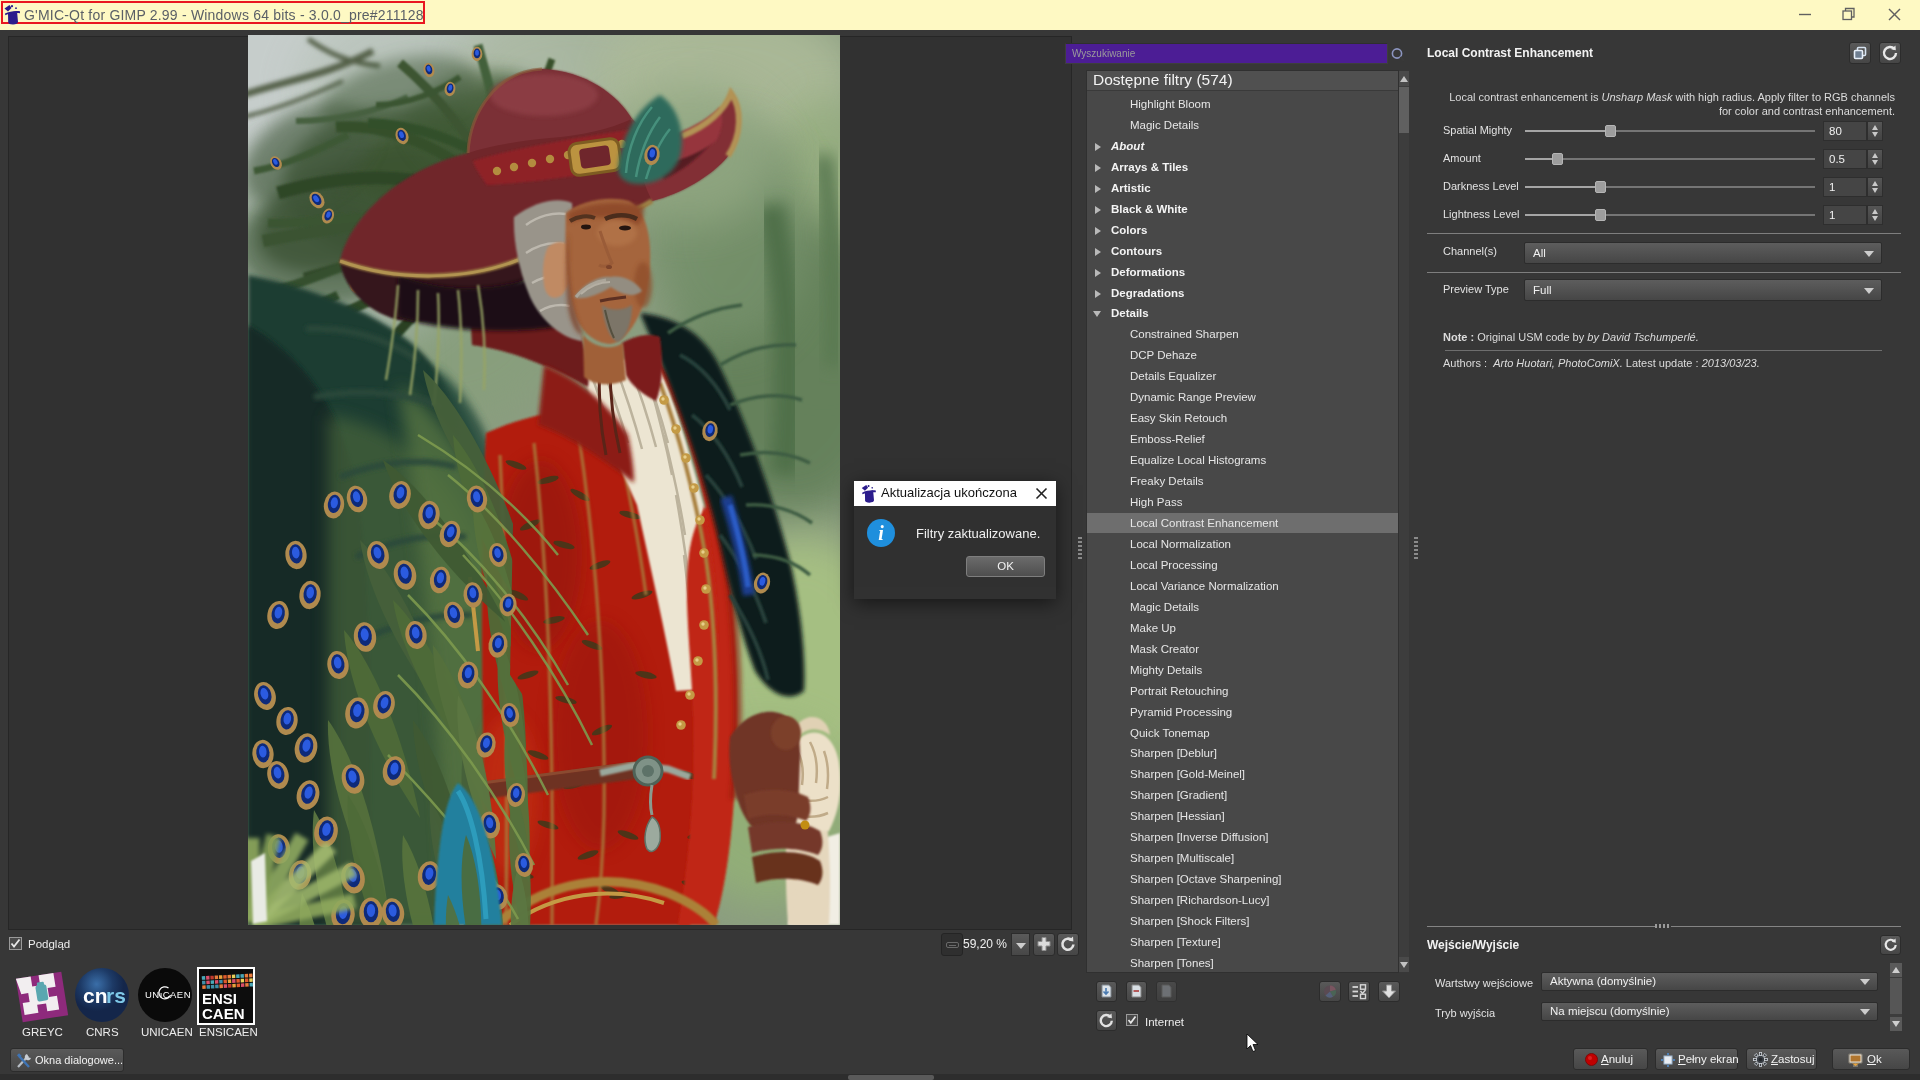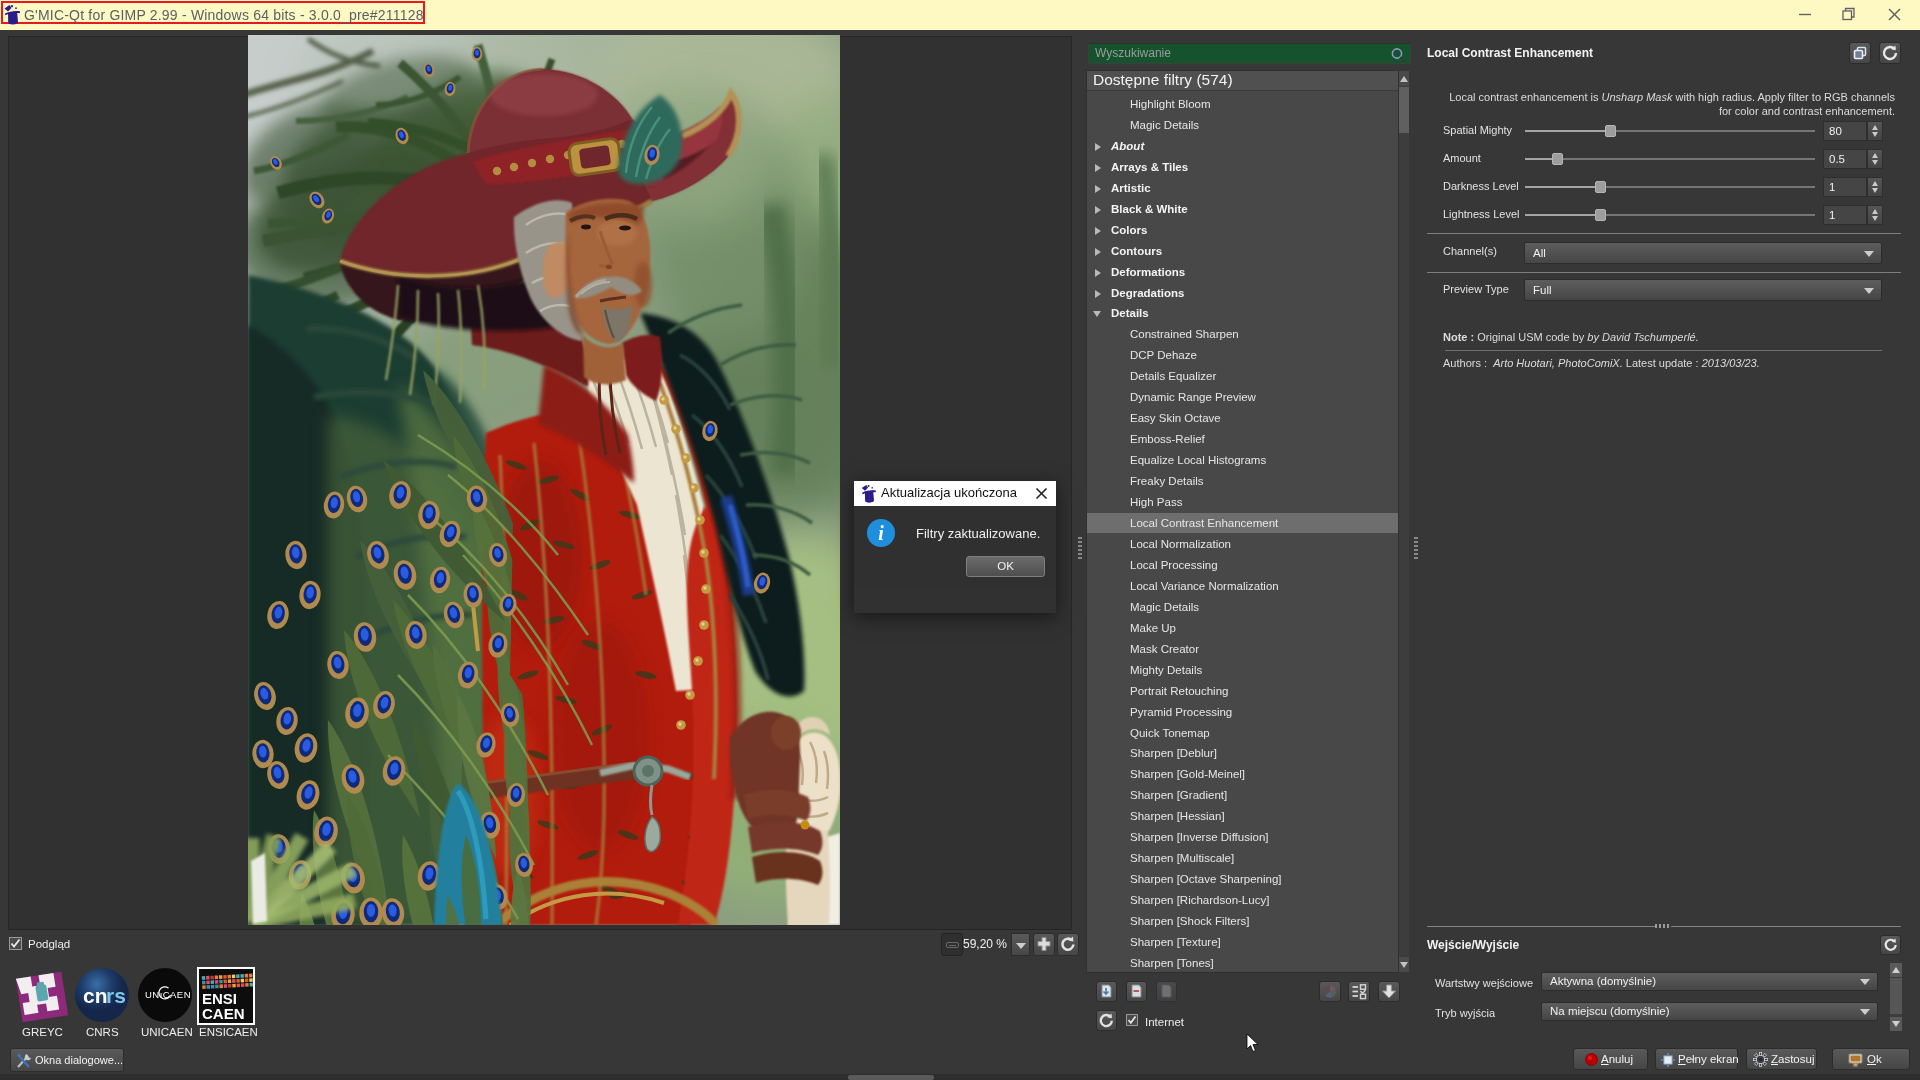--- a/index.html
+++ b/index.html
@@ -12,21 +12,21 @@
 #titlebar { position:absolute; left:0; top:0; width:1920px; height:30px; background:#fef9c3; }
 #titletext { position:absolute; left:24px; top:7px; font-size:14px; color:#5a5f66; letter-spacing:0.2px; }
 #redbox { position:absolute; left:1px; top:1px; width:424px; height:23px; border:2px solid #e9171f; }
 
 
 #content { position:absolute; left:0; top:30px; width:1920px; height:1050px; background:#373737; }
 #previewpane { position:absolute; left:8px; top:6px; width:1064px; height:894px; background:#313131; border:1px solid #262626; }
 #photo { position:absolute; left:248px; top:5px; width:592px; height:890px; }
 
 
-#searchbox { position:absolute; left:1088px; top:13px; width:323px; height:21px; background:#14532d; border:1px solid #3e3e3e; border-top-color:#2f2f2f; color:#9b9b9b; font-size:12px; line-height:19px; padding-left:6px; }
+#searchbox { position:absolute; left:1065px; top:13px; width:323px; height:21px; background:#4c1d95; border:1px solid #3e3e3e; border-top-color:#2f2f2f; color:#9b9b9b; font-size:10px; line-height:19px; padding-left:6px; }
 #filterlist { position:absolute; left:1086px; top:40px; width:313px; height:903px; background:#484848; border:1px solid #303030; }
 #listhdr { position:absolute; left:0; top:0; width:311px; height:20px; background:#505050; border-bottom:1px solid #3a3a3a; color:#f2f2f2; font-size:15.5px; padding:0 0 0 6px; }
 .row { position:absolute; left:0; width:311px; height:20px; color:#e6e6e6; font-size:11.5px; line-height:20px; white-space:nowrap; }
 .row .t { position:absolute; left:43px; }
 .row .c { position:absolute; left:24px; font-weight:bold; color:#f4f4f4; }
 .row .arr { position:absolute; left:8px; top:7px; width:0; height:0; border-left:6px solid #b9b9b9; border-top:4px solid transparent; border-bottom:4px solid transparent; }
 .row .arrd { position:absolute; left:6px; top:8px; width:0; height:0; border-top:6px solid #b9b9b9; border-left:4px solid transparent; border-right:4px solid transparent; }
 #vscroll { position:absolute; left:1399px; top:41px; width:10px; height:901px; background:#3d3d3d; }
 
 
@@ -532,21 +532,21 @@
       <div class="row" style="top:274px">
           <span class="t">DCP Dehaze</span>
         </div>
       <div class="row" style="top:295px">
           <span class="t">Details Equalizer</span>
         </div>
       <div class="row" style="top:316px">
           <span class="t">Dynamic Range Preview</span>
         </div>
       <div class="row" style="top:337px">
-          <span class="t">Easy Skin Octave</span>
+          <span class="t">Easy Skin Retouch</span>
         </div>
       <div class="row" style="top:358px">
           <span class="t">Emboss-Relief</span>
         </div>
       <div class="row" style="top:379px">
           <span class="t">Equalize Local Histograms</span>
         </div>
       <div class="row" style="top:400px">
           <span class="t">Freaky Details</span>
         </div>
@@ -911,21 +911,21 @@
           <svg width="10" height="10" viewBox="0 0 10 10" style="position:absolute;left:0;top:0">
             <path d="M1.5,5 L3.8,7.8 L8.5,1.5" fill="none" stroke="#e8e8e8" stroke-width="1.7"></path>
           </svg>
         </div>
       <div class="abs" style="left:1145px;top:986px;font-size:11.5px;color:#ececec">Internet</div>
     </div>
 
     <div class="abs" style="left:0;top:1044px;width:1920px;height:6px;background:#2d2d2d"></div>
     <div class="abs" style="left:848px;top:1045px;width:86px;height:5px;background:#5a5a5a;border-radius:2px"></div>
 
-    <div id="dialog" class="abs" style="left:854px;top:451px;width:202px;height:132px;box-shadow:0 4px 18px rgba(0,0,0,0.55)">
+    <div id="dialog" class="abs" style="left:854px;top:451px;width:202px;height:118px;box-shadow:0 4px 18px rgba(0,0,0,0.55)">
       <div class="abs" style="left:0;top:0;width:202px;height:25px;background:#ffffff">
         <svg class="abs" style="left:7px;top:3px" width="16" height="20" viewBox="0 0 17 22">
           <path d="M4,9 L13,7 L14,18 C14,19.5 12,20.5 9,20.5 C6,20.5 4.2,19.7 4.2,18.5 Z" fill="#2b1c8c"></path>
           <path d="M1,9.5 C5,7.5 11,6.5 16,7.2 L16,9.2 C11,8.5 5,9.3 1.3,11.2 Z" fill="#2b1c8c"></path>
           <path d="M0.5,4.5 L5.5,1 L7.5,4 L4,7.5 Z" fill="#2b1c8c"></path>
           <circle cx="8" cy="2.2" r="1.1" fill="#2b1c8c"></circle>
             <circle cx="12" cy="4.2" r="0.9" fill="#2b1c8c"></circle>
         </svg>
         <div class="abs" style="left:27px;top:4px;font-size:13px;color:#111">Aktualizacja ukończona</div>
         <svg class="abs" style="left:181px;top:6px" width="13" height="13" viewBox="0 0 13 13">

